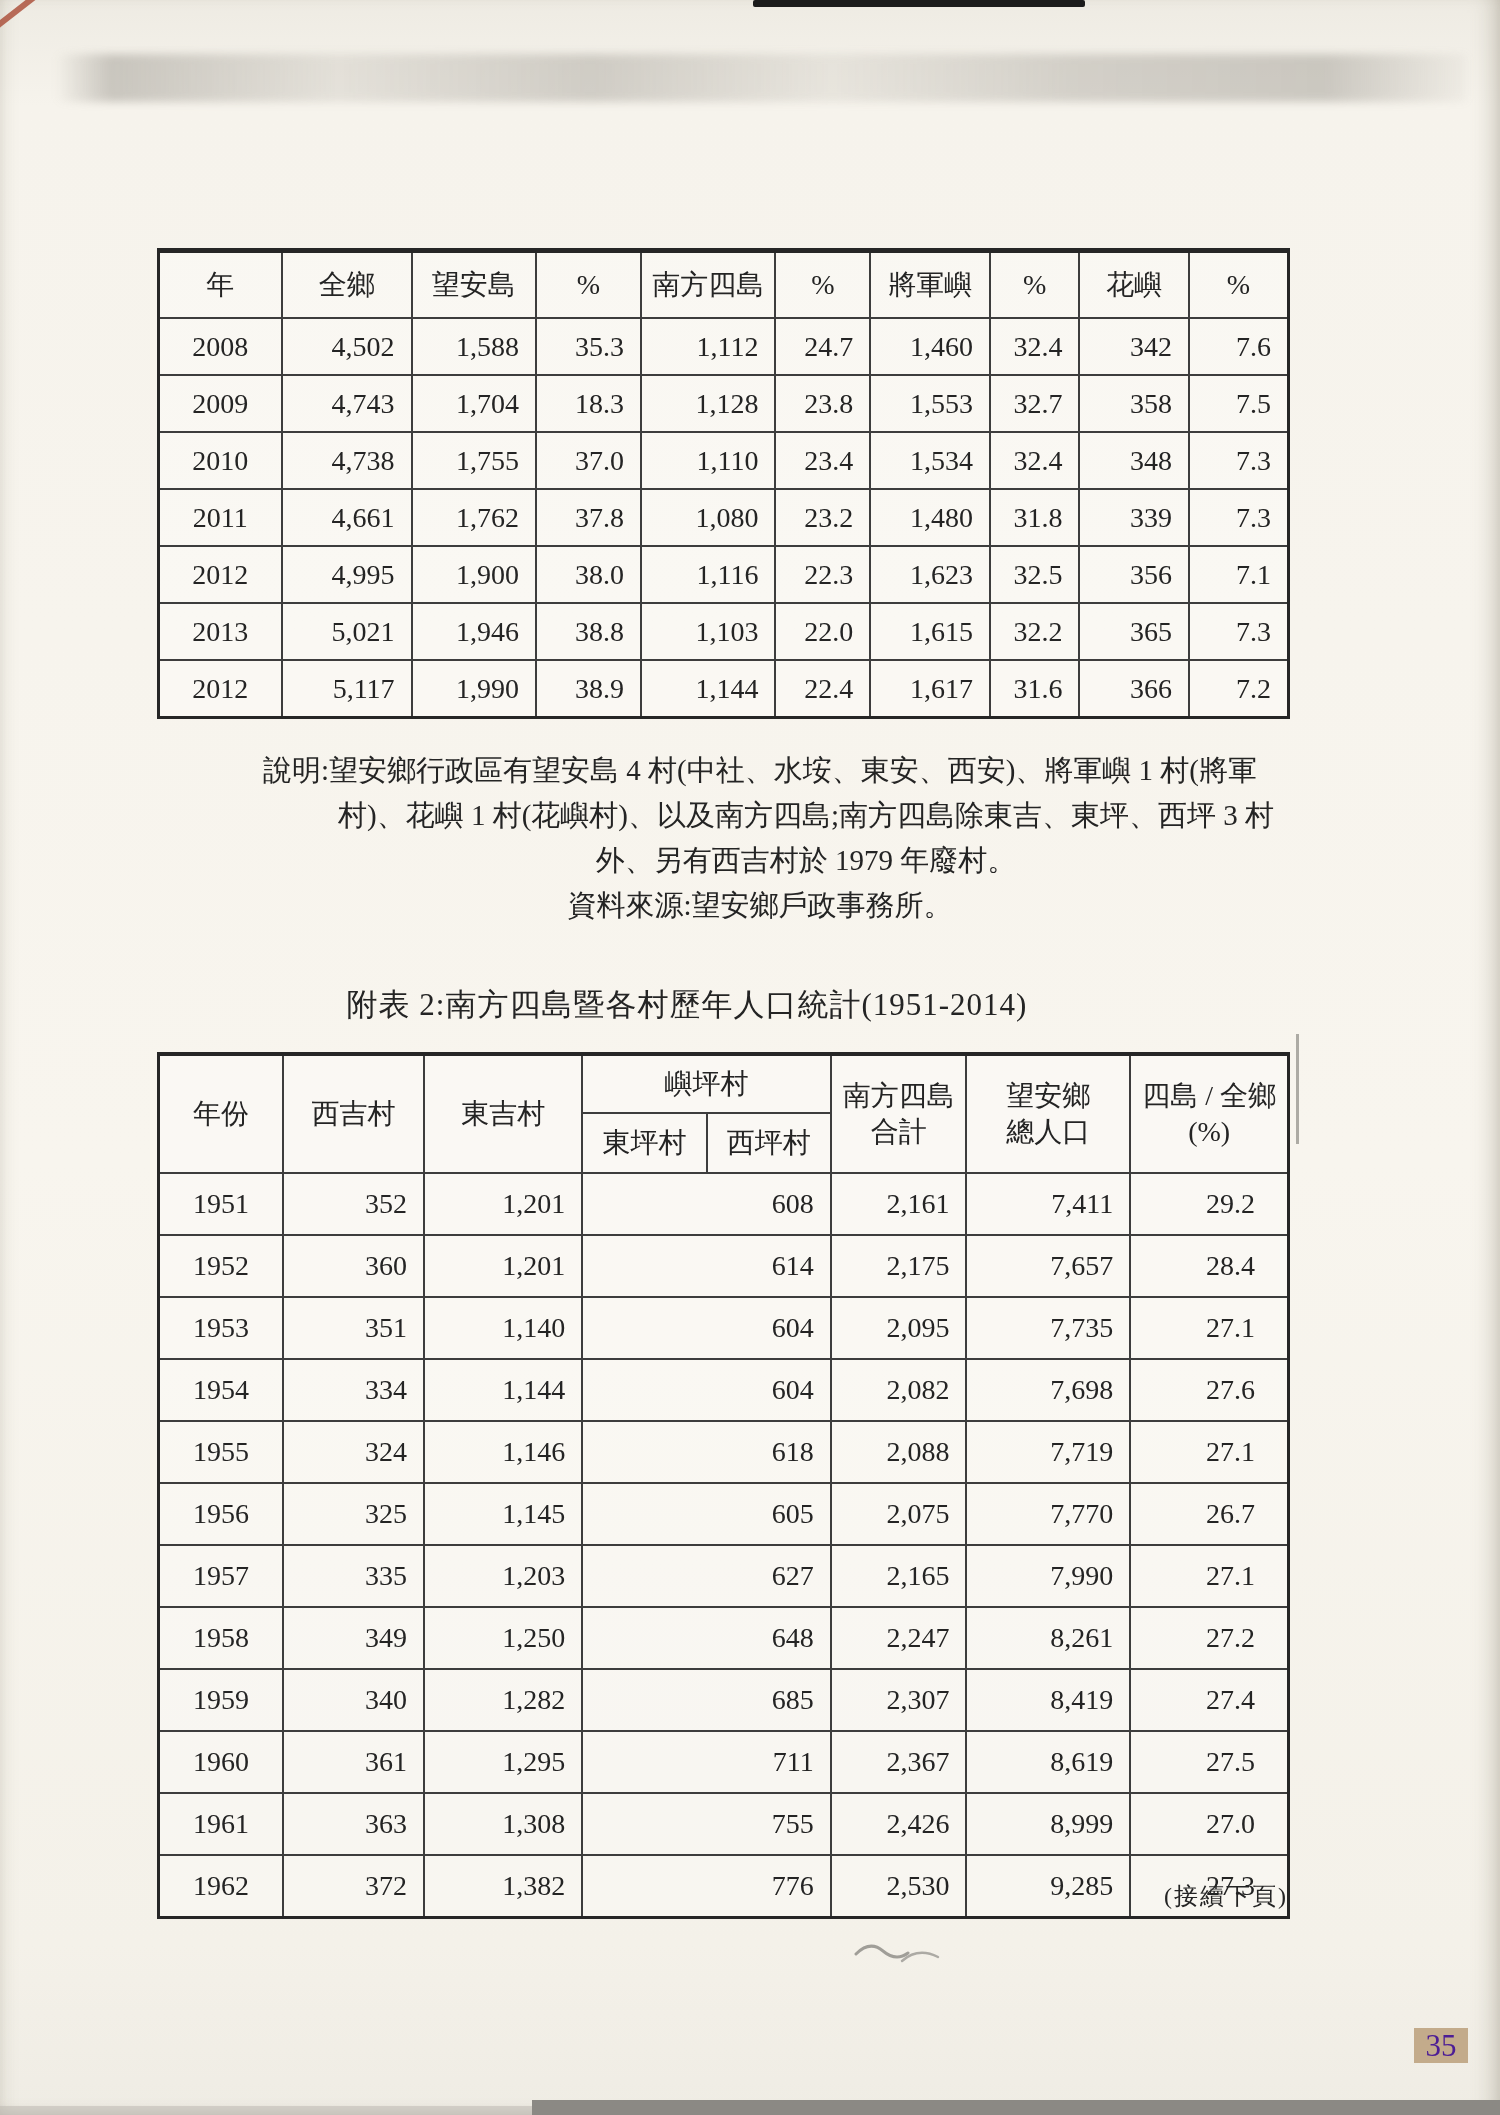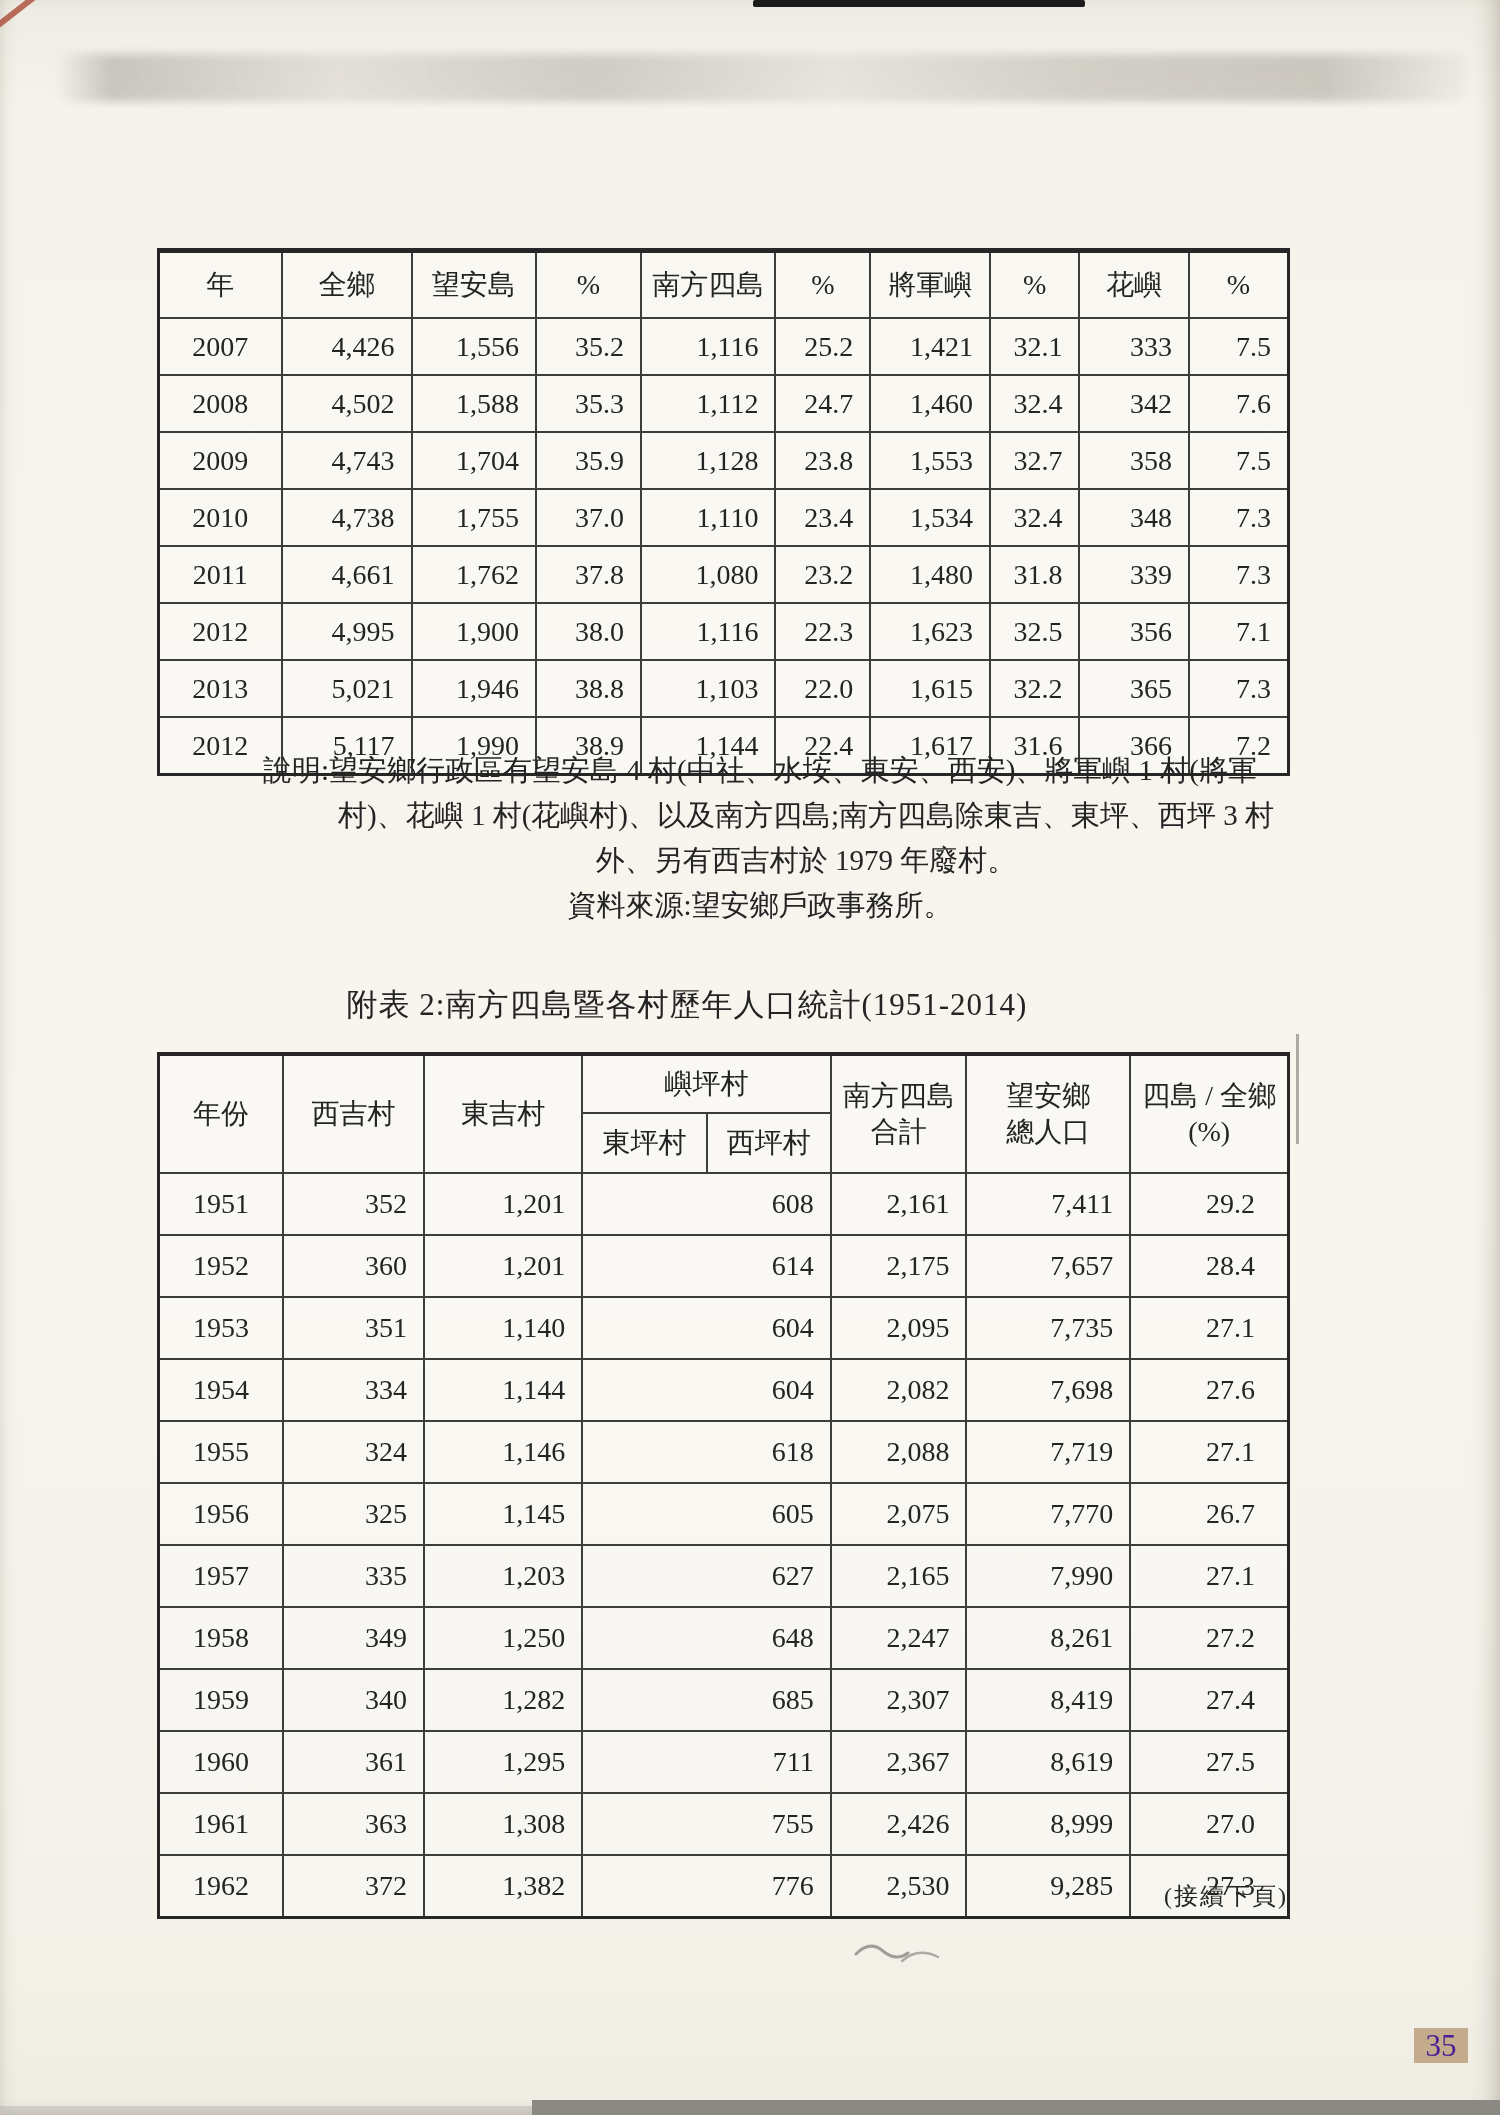--- a/index.html
+++ b/index.html
@@ -80,48 +80,36 @@
         <th>南方四島</th>
         <th>%</th>
         <th>將軍嶼</th>
         <th>%</th>
         <th>花嶼</th>
         <th>%</th>
       </tr>
     </thead>
     <tbody>
         <tr>
-          <td class="c">2007</td>
-          <td class="r">4,426</td>
-          <td class="r">1,556</td>
-          <td class="r">35.2</td>
-          <td class="r">1,116</td>
-          <td class="r">25.2</td>
-          <td class="r">1,421</td>
-          <td class="r">32.1</td>
-          <td class="r">333</td>
-          <td class="r">7.5</td>
-        </tr>
-        <tr>
           <td class="c">2008</td>
           <td class="r">4,502</td>
           <td class="r">1,588</td>
           <td class="r">35.3</td>
           <td class="r">1,112</td>
           <td class="r">24.7</td>
           <td class="r">1,460</td>
           <td class="r">32.4</td>
           <td class="r">342</td>
           <td class="r">7.6</td>
         </tr>
         <tr>
           <td class="c">2009</td>
           <td class="r">4,743</td>
           <td class="r">1,704</td>
-          <td class="r">35.9</td>
+          <td class="r">18.3</td>
           <td class="r">1,128</td>
           <td class="r">23.8</td>
           <td class="r">1,553</td>
           <td class="r">32.7</td>
           <td class="r">358</td>
           <td class="r">7.5</td>
         </tr>
         <tr>
           <td class="c">2010</td>
           <td class="r">4,738</td>

